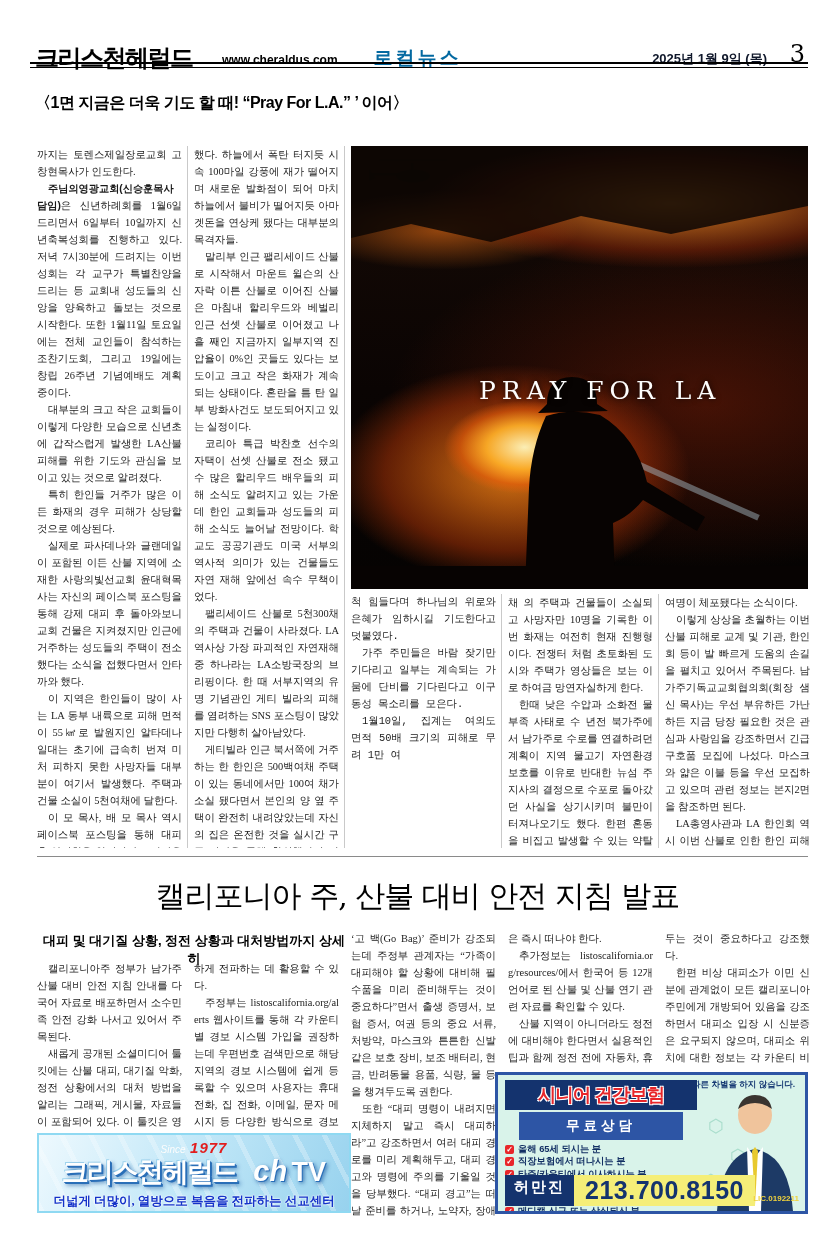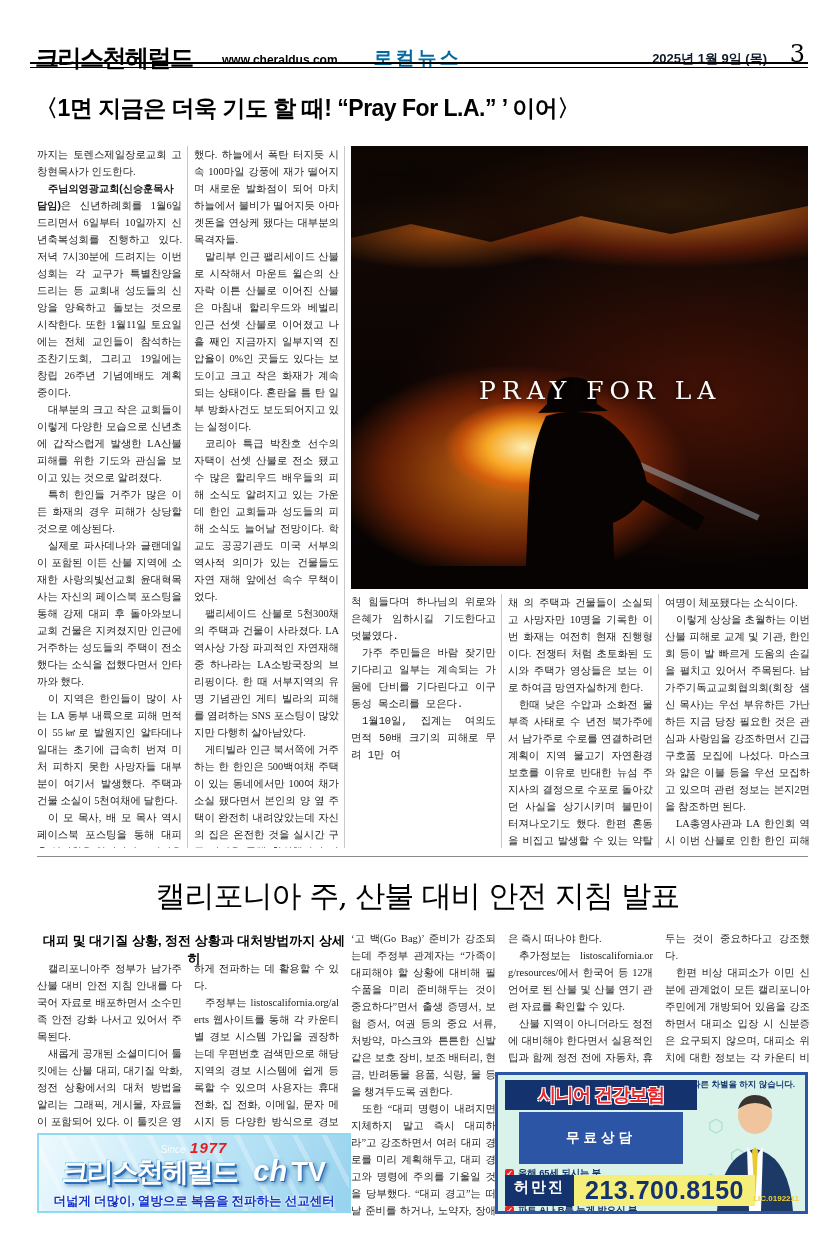--- a/index.html
+++ b/index.html
@@ -8,21 +8,21 @@
 
   
   .brand{position:absolute;left:35px;top:42px;font-size:24px;font-weight:bold;letter-spacing:-1.5px;color:#000;}
   .site{position:absolute;left:222px;top:53px;font-size:12px;font-weight:bold;color:#000;text-align:center;}
   .section{position:absolute;left:0;right:0;top:45px;text-align:center;font-size:19px;font-weight:bold;letter-spacing:3px;color:#0369a1;}
   .date{position:absolute;right:68px;top:50px;font-size:13px;font-weight:bold;color:#0f172a;}
   .pageno{position:absolute;right:30px;top:40px;font-size:24px;font-family:"DejaVu Serif","Liberation Serif",serif;color:#000;}
   .head-rule{position:absolute;left:30px;width:778px;top:62px;height:3px;border-top:2px solid #000;border-bottom:1px solid #000;}
 
   
-  .headline1{position:absolute;left:35px;top:93px;margin:0;font-size:23px;font-weight:bold;letter-spacing:-0.5px;color:#000;}
+  .headline1{position:absolute;left:35px;top:93px;margin:0;font-size:16px;font-weight:bold;letter-spacing:-0.5px;color:#000;}
 
   
   .col{position:absolute;width:145px;font-size:10.4px;line-height:17px;text-align:justify;
        word-break:break-all;overflow:hidden;color:#1a1a1a;font-family:"Liberation Serif","DejaVu Serif",serif;}
   .col p{margin:0;}
   .col p.ind{text-indent:11px;}
   .col b{font-family:"Liberation Sans",sans-serif;font-size:10.2px;}
 
   #a1c1{left:37px;top:146px;height:702px;}
   #a1c2{left:194px;top:146px;height:702px;}
@@ -84,21 +84,21 @@
   
   .insad{position:absolute;left:495px;top:1072px;width:313px;height:142px;box-sizing:border-box;
     border:3px solid #2d55a5;background:#d9f3ea;overflow:hidden;}
   .ins-hex{position:absolute;color:#79c7ae;opacity:.5;font-size:18px;}
   .ins-disclaimer{position:absolute;top:4px;right:10px;color:#173a74;font-weight:bold;font-size:8.5px;}
   .ins-left{position:absolute;left:7px;top:5px;width:192px;}
   .ins-title{background:#14336e;color:#e8262a;font-weight:bold;font-size:18.5px;text-align:center;
     padding:2px 2px 3px;letter-spacing:-1px;
     text-shadow:1px 1px 0 #fff,-1px -1px 0 #fff,1px -1px 0 #fff,-1px 1px 0 #fff;}
   .ins-sub{background:#2d55a5;color:#fff;font-weight:bold;font-size:13.5px;text-align:center;
-    letter-spacing:4px;margin:2px 14px 3px;padding:17px 0;}
+    letter-spacing:4px;margin:2px 14px 3px;padding:5px 0;}
   .ins-item{font-size:9.3px;font-weight:bold;color:#122f63;line-height:12.4px;white-space:nowrap;}
   .chk{display:inline-block;width:9px;height:9px;background:#e8262a;color:#fff;font-size:8px;
     line-height:9px;text-align:center;border-radius:2px;margin-right:4px;vertical-align:0;}
   .ins-bottom{position:absolute;left:7px;bottom:5px;display:flex;width:250px;}
   .ins-name{background:#14336e;color:#fff;font-weight:bold;font-size:15px;padding:3px 9px;letter-spacing:2px;}
   .ins-phone{background:#f5ee78;color:#14336e;font-weight:bold;font-size:25px;flex:1;text-align:center;
     padding:1px 0;letter-spacing:0.5px;}
   .ins-man{position:absolute;right:2px;bottom:0;}
   .ins-lic{position:absolute;right:6px;bottom:8px;color:#f0d23c;font-size:8px;font-weight:bold;}
 </style>

